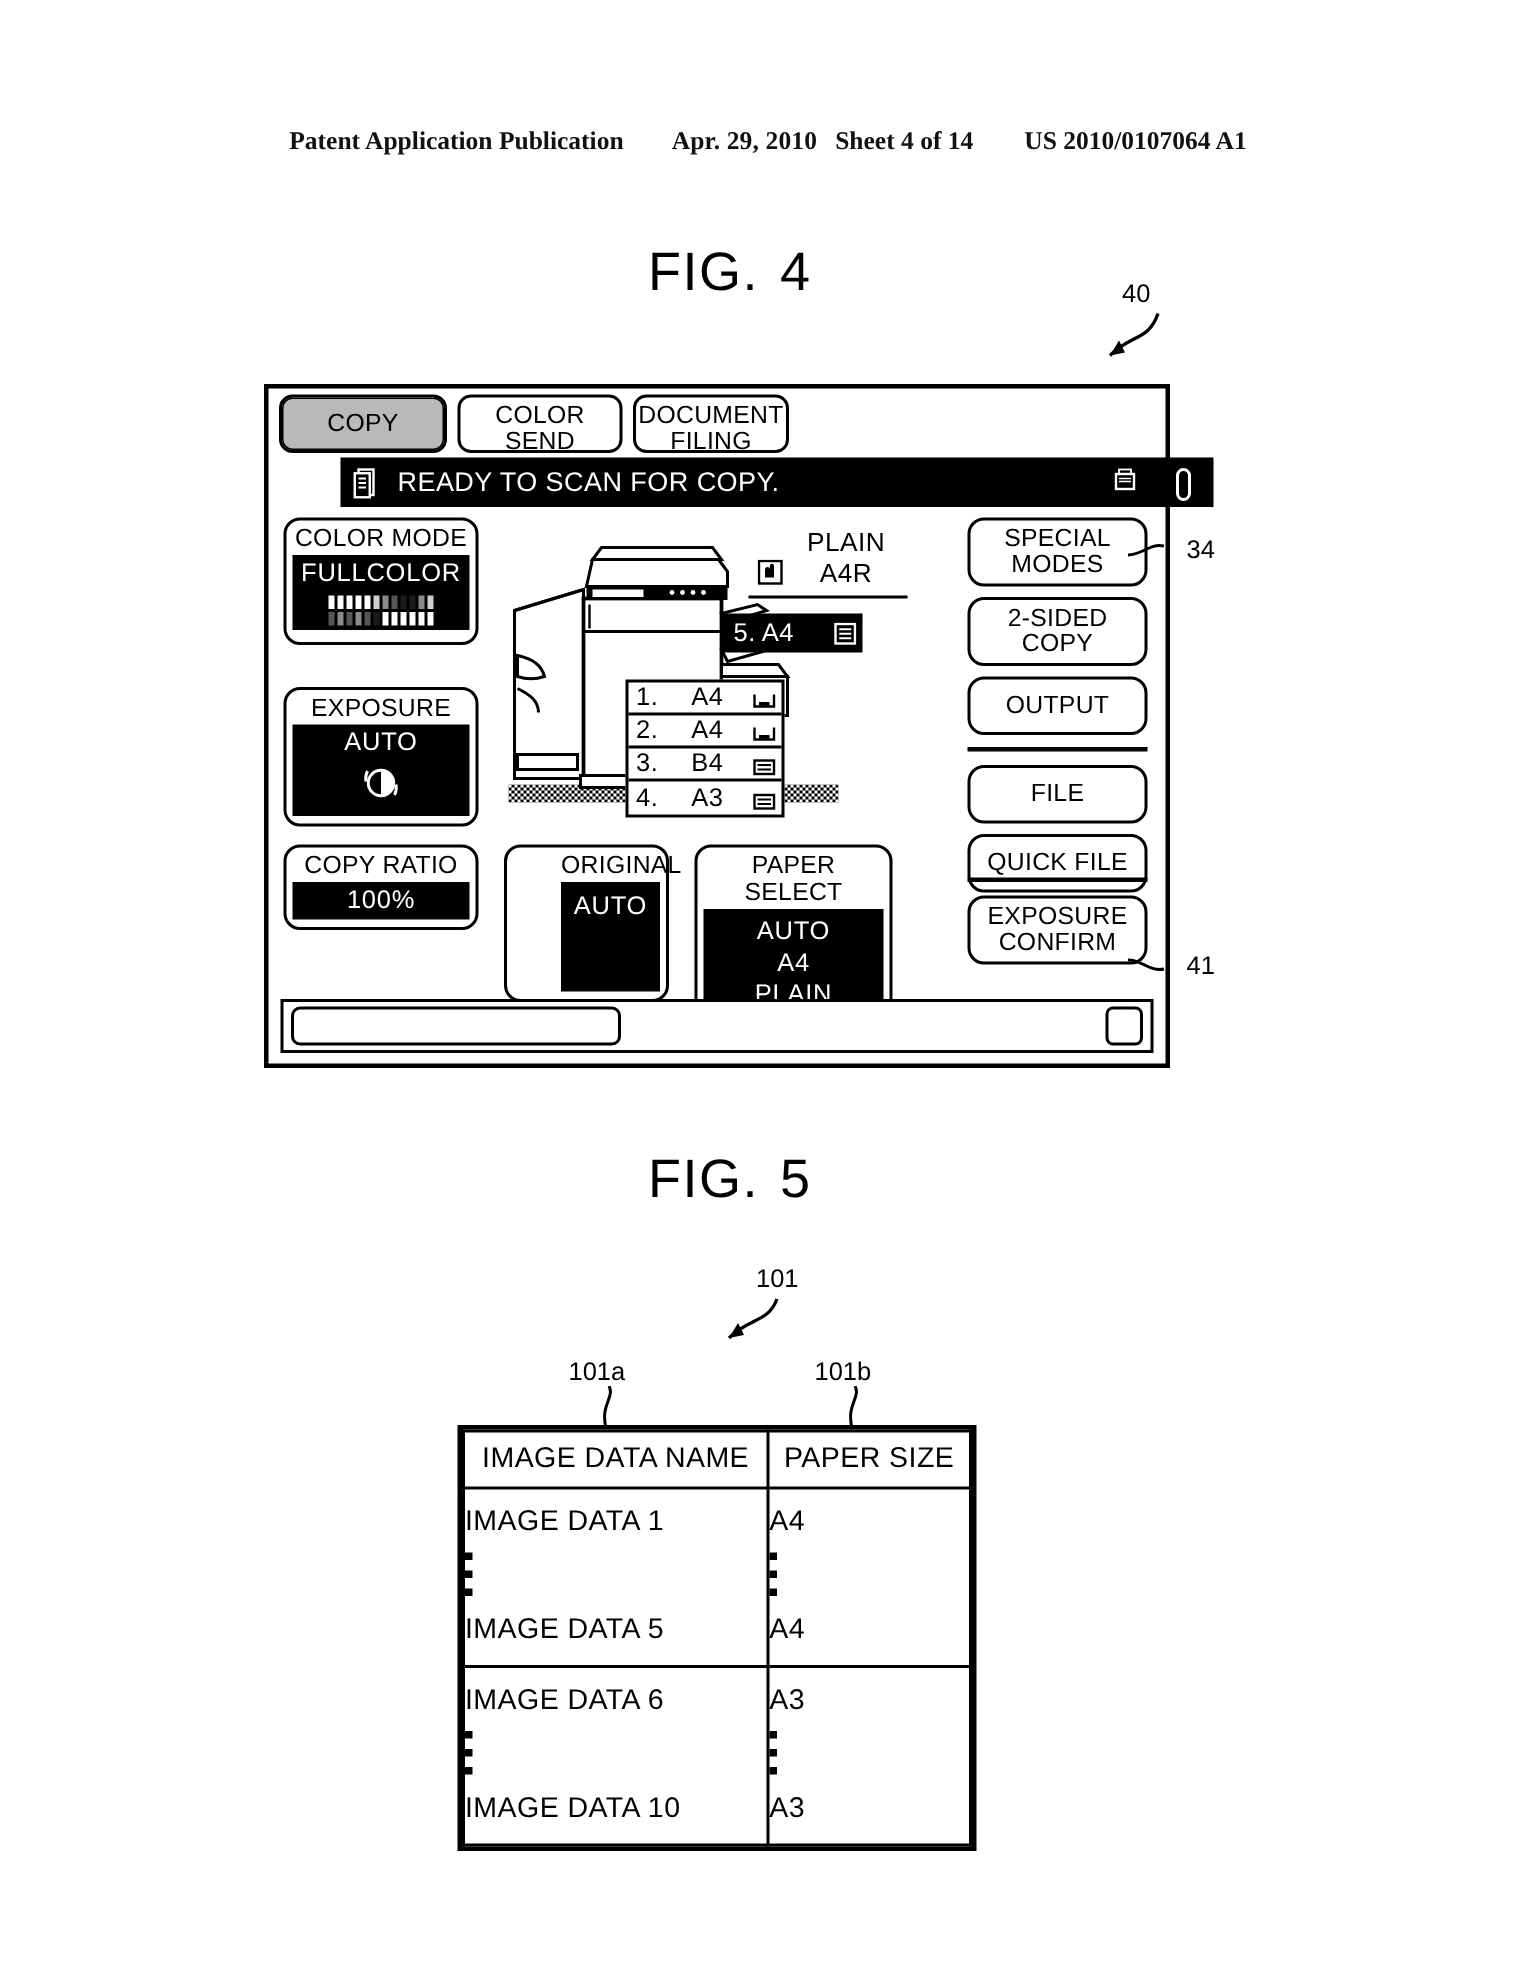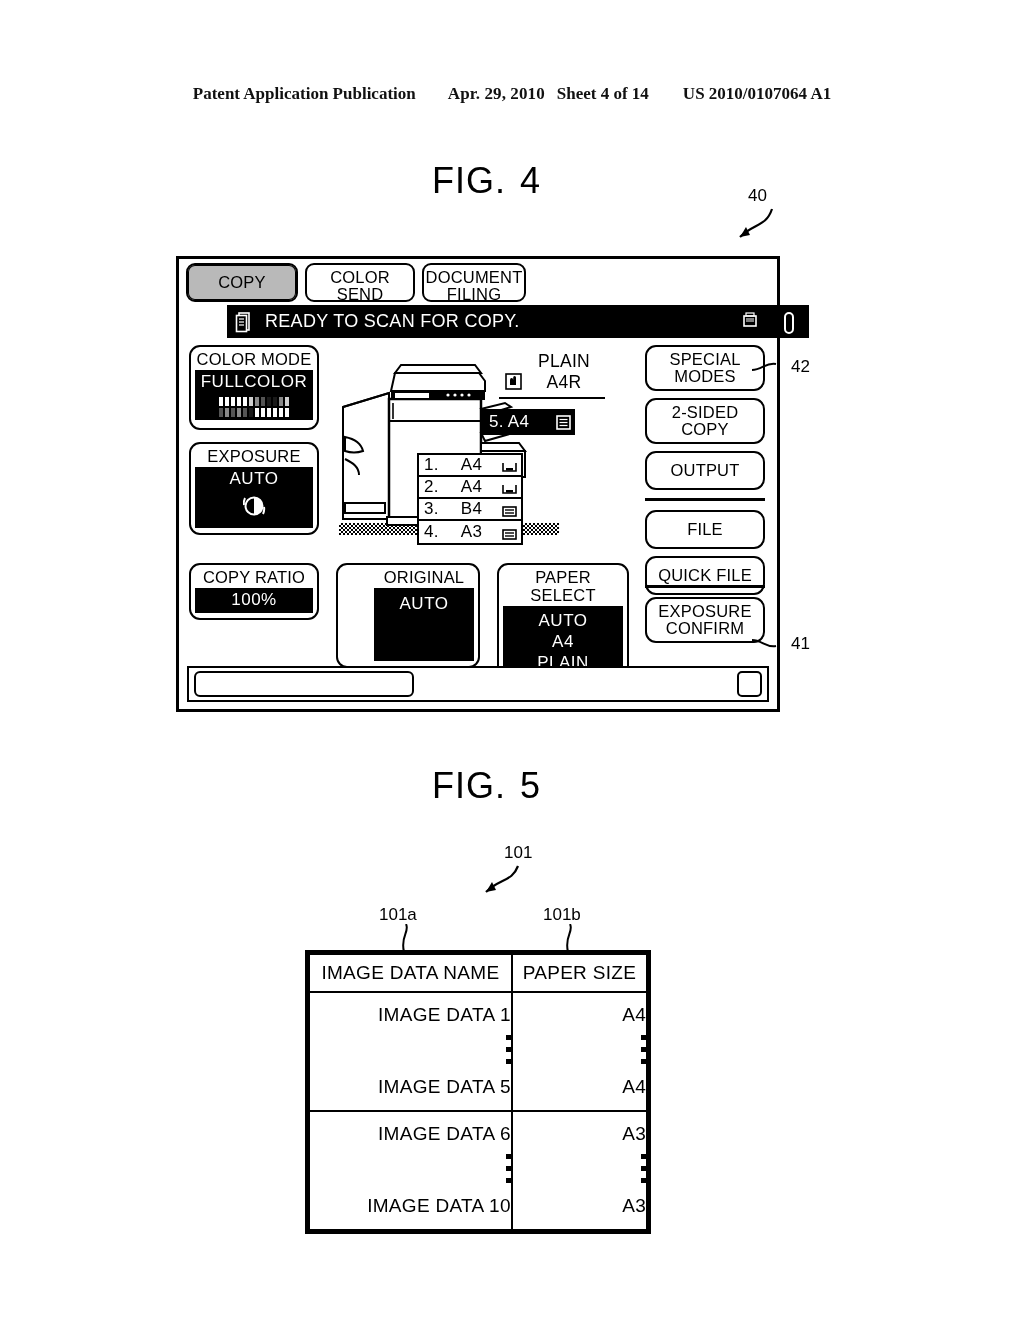--- a/index.html
+++ b/index.html
@@ -110,21 +110,21 @@
   #work-area{
     position:absolute; left:0; top:82px; width:100%; height:324px;
   }
 
   
   #left-col{ position:absolute; left:10px; top:4px; width:130px; }
   .tile{
     border:2.5px solid #000; border-radius:11px;
     background:#fff; box-sizing:border-box;
     padding:3px 4px 5px 4px;
-    margin-bottom:12px;
+    margin-bottom:28px;
   }
   .tile-label{
     text-align:center; font-size:16.5px; line-height:18px;
     letter-spacing:.2px;
   }
   .tile-value{
     background:#000; color:#fff;
     text-align:center;
     font-size:17px; line-height:20px;
     padding:2px 0 3px 0;
@@ -195,21 +195,21 @@
   }
   #tray5 .lbl{ flex:1; }
   #tray5 .ico{ width:15px; height:15px; }
 
   
   #bottom-row{
     position:absolute; left:10px; top:222px;
     display:flex; gap:17px; align-items:flex-start;
   }
   #copy-ratio-tile{ width:130px; }
-  #original-tile{ width:144px;padding-left:36px; }
+  #original-tile{ width:110px;padding-left:36px; }
   #paper-select-tile{ width:132px; }
   #original-value{ height:64px; display:flex; justify-content:center; padding-top:6px;}
   #paper-select-value{ height:64px; padding-top:4px;}
   .pv-line{ line-height:21px; }
 
   
   #right-col{
     position:absolute; right:12px; top:4px; width:120px;
   }
   .rbtn{
@@ -265,21 +265,21 @@
     font-weight:normal;
     font-size:19px;
     text-align:center;
     font-family:"Liberation Sans", sans-serif;
     letter-spacing:.3px;
   }
   #table101 th{ padding:7px 0 7px 0; font-size:19px; }
   #table101 td{ padding:0; }
   .cell-block{
     padding:8px 0 10px 0;
-    display:flex; flex-direction:column; align-items:flex-end;
+    display:flex; flex-direction:column; align-items:flex-start;
   }
   .cell-block .txt{ line-height:27px; }
   .vdots{
     display:flex; flex-direction:column; align-items:center;
     gap:7px; margin:7px 0 9px 0;
   }
   .vdots b{ display:block; width:5px; height:5px; background:#000; }
   .col-a{ width:60%; }
   .col-b{ width:40%; }
 </style>
@@ -572,21 +572,21 @@
 
   </div>
 
   <div id="bottom-bar">
     <div id="job-field"></div>
     <div id="bottom-square"></div>
   </div>
 
 </div>
 
-<div class="ref" id="ref-42">42</div>
+<div class="ref" id="ref-42">34</div>
 <svg class="leader" style="left:752px;top:352px;" width="44" height="32">
   <path d="M0,18 C10,18 14,10 24,12" stroke="#000" stroke-width="2" fill="none"></path>
 </svg>
 
 <div class="ref" id="ref-41">41</div>
 <svg class="leader" style="left:752px;top:630px;" width="44" height="32">
   <path d="M0,10 C10,10 14,18 24,16" stroke="#000" stroke-width="2" fill="none"></path>
 </svg>
 
 <div class="fig-title" id="fig5-title">

